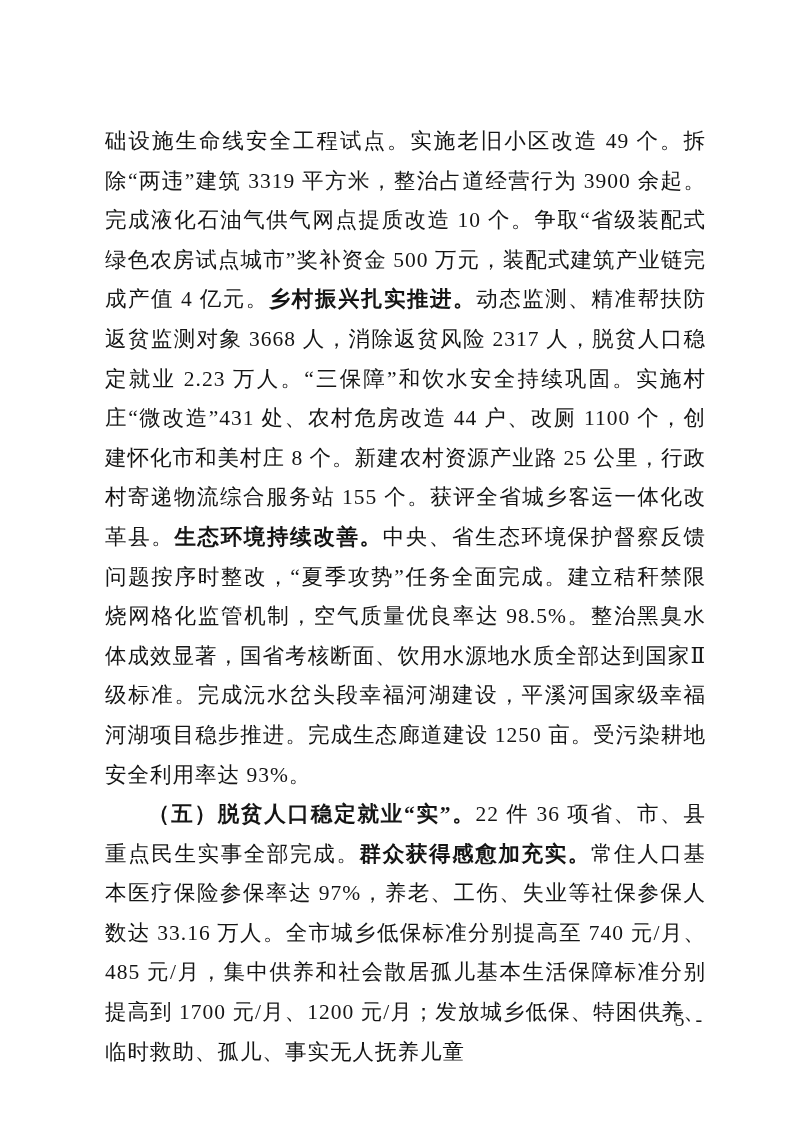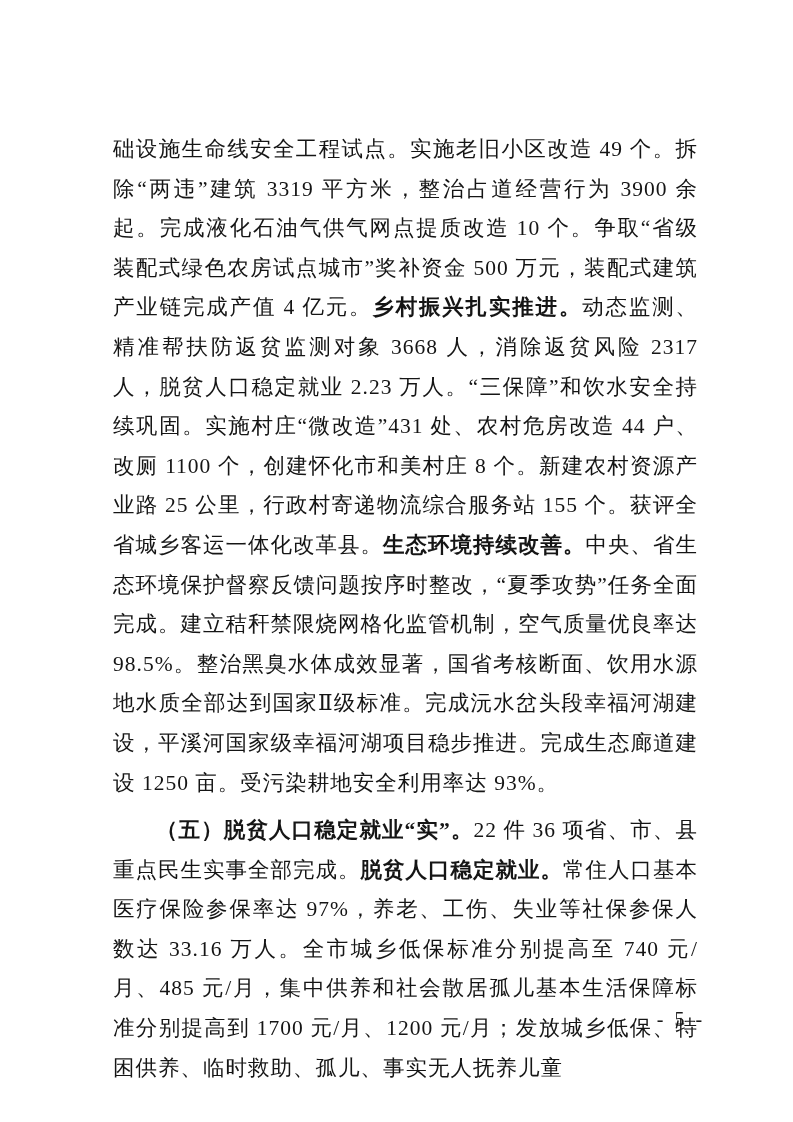--- a/index.html
+++ b/index.html
@@ -20,21 +20,21 @@
     position: absolute;
     left: 105px;
     top: 122px;
     width: 601px;
     font-size: 21.5px;
     line-height: 39.6px;
     letter-spacing: 1px;
     text-align: justify;
   }
   .para {
-    margin: 8px;
+    margin: 0;
     padding: 0;
   }
   .para.indent {
     text-indent: 2em;
   }
   .hei {
     font-weight: 700;
   }
   .page-number {
     position: absolute;
@@ -47,16 +47,16 @@
     text-align: center;
     color: #1a1a1a;
   }
 </style>
 </head>
 <body>
 
 <div class="page">
   <div class="body-text">
     <p class="para"><span>础设施生命线安全工程试点。实施老旧小区改造 49 个。拆除“两违”建筑 3319 平方米，整治占道经营行为 3900 余起。完成液化石油气供气网点提质改造 10 个。争取“省级装配式绿色农房试点城市”奖补资金 500 万元，装配式建筑产业链完成产值 4 亿元。</span><span class="hei">乡村振兴扎实推进。</span><span>动态监测、精准帮扶防返贫监测对象 3668 人，消除返贫风险 2317 人，脱贫人口稳定就业 2.23 万人。“三保障”和饮水安全持续巩固。实施村庄“微改造”431 处、农村危房改造 44 户、改厕 1100 个，创建怀化市和美村庄 8 个。新建农村资源产业路 25 公里，行政村寄递物流综合服务站 155 个。获评全省城乡客运一体化改革县。</span><span class="hei">生态环境持续改善。</span><span>中央、省生态环境保护督察反馈问题按序时整改，“夏季攻势”任务全面完成。建立秸秆禁限烧网格化监管机制，空气质量优良率达 98.5%。整治黑臭水体成效显著，国省考核断面、饮用水源地水质全部达到国家Ⅱ级标准。完成沅水岔头段幸福河湖建设，平溪河国家级幸福河湖项目稳步推进。完成生态廊道建设 1250 亩。受污染耕地安全利用率达 93%。</span></p>
-    <p class="para indent"><span class="hei">（五）脱贫人口稳定就业“实”。</span><span>22 件 36 项省、市、县重点民生实事全部完成。</span><span class="hei">脱贫人口稳定就业。</span><span>常住人口基本医疗保险参保率达 97%，养老、工伤、失业等社保参保人数达 33.16 万人。全市城乡低保标准分别提高至 740 元/月、485 元/月，集中供养和社会散居孤儿基本生活保障标准分别提高到 1700 元/月、1200 元/月；发放城乡低保、特困供养、临时救助、孤儿、事实无人抚养儿童</span></p>
+    <p class="para indent"><span class="hei">（五）脱贫人口稳定就业“实”。</span><span>22 件 36 项省、市、县重点民生实事全部完成。</span><span class="hei">群众获得感愈加充实。</span><span>常住人口基本医疗保险参保率达 97%，养老、工伤、失业等社保参保人数达 33.16 万人。全市城乡低保标准分别提高至 740 元/月、485 元/月，集中供养和社会散居孤儿基本生活保障标准分别提高到 1700 元/月、1200 元/月；发放城乡低保、特困供养、临时救助、孤儿、事实无人抚养儿童</span></p>
   </div>
   <div class="page-number">- 5 -</div>
 </div>
 
 </body></html>

